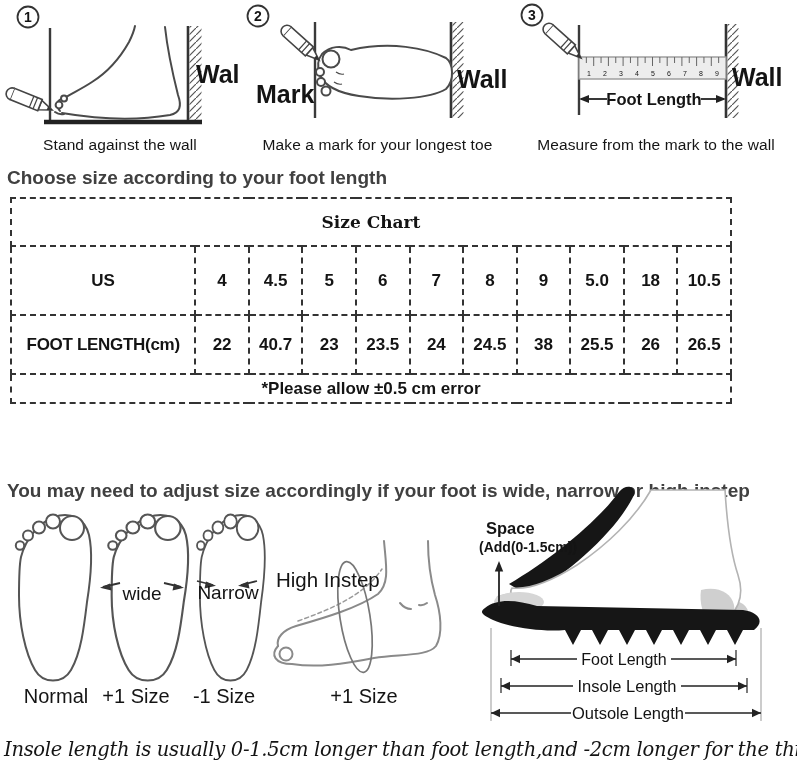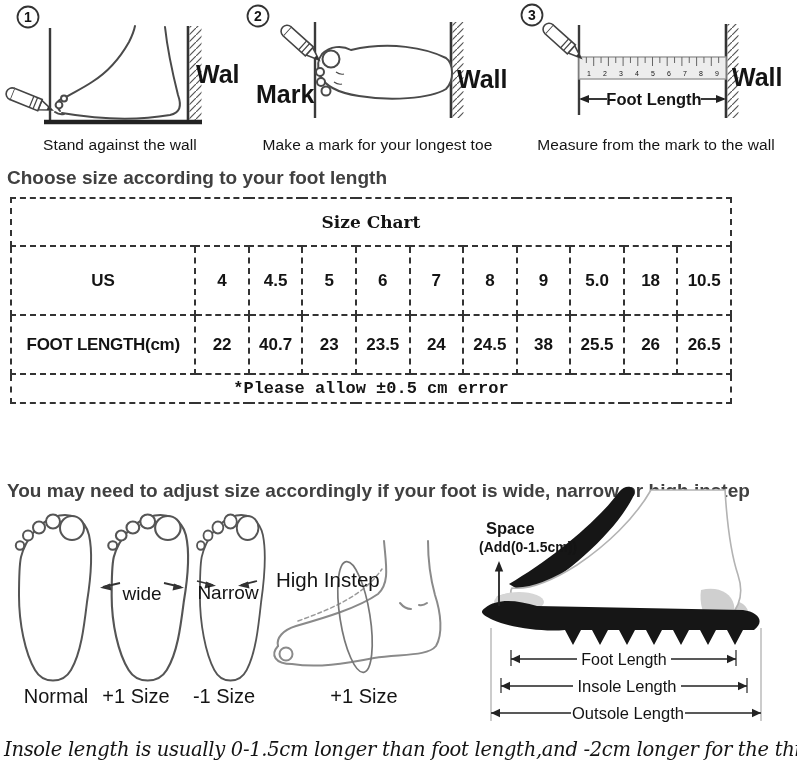--- a/index.html
+++ b/index.html
@@ -17,21 +17,21 @@
   table.size td{border:2px dashed #333;text-align:center;padding:0;
                 font-weight:bold;font-size:17px;color:#141414;}
   td.title{height:46px;font-family:"DejaVu Serif","Liberation Serif",serif;font-size:18px;}
   td.rowlabel{text-align:left;font-size:16px;}
   tr.r-eu td{height:64px;}
   tr.r-us td{height:67px;}
   tr.r-fl td{height:57px;}
   td.lab-eu{padding-left:44px;}
   td.lab-us{padding-left:62px;}
   td.lab-fl{padding-left:20px;font-size:15px;letter-spacing:-0.3px;}
-  td.foot{height:27px;font-family:Liberation Mono, monospace;font-size:16px;}
+  td.foot{height:27px;font-family:Liberation Sans, sans-serif;font-size:16px;}
   .abs{position:absolute;}
   .footer-note{position:absolute;top:738px;left:4px;width:793px;white-space:nowrap;
       font-family:"DejaVu Serif","Liberation Serif",serif;font-style:italic;
       font-size:19.5px;color:#141414;letter-spacing:-0.3px;}
 </style>
 </head>
 <body>
 
 <div class="page">
 

